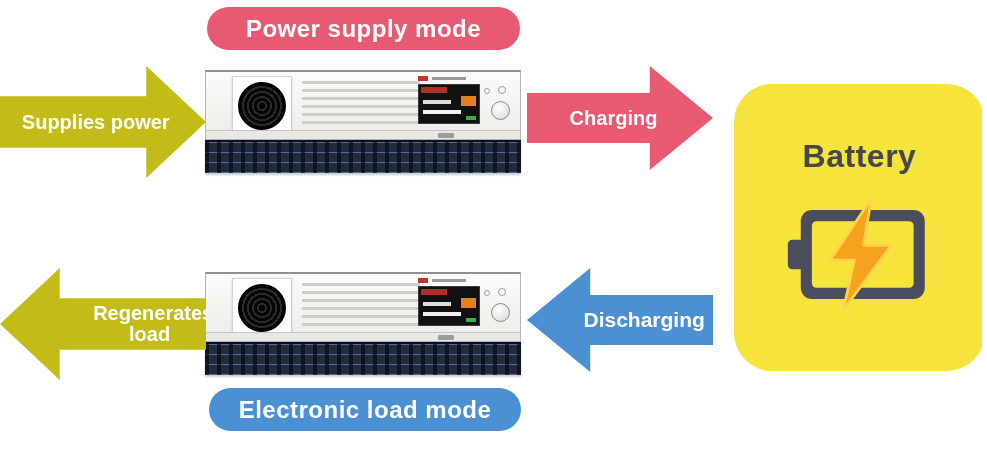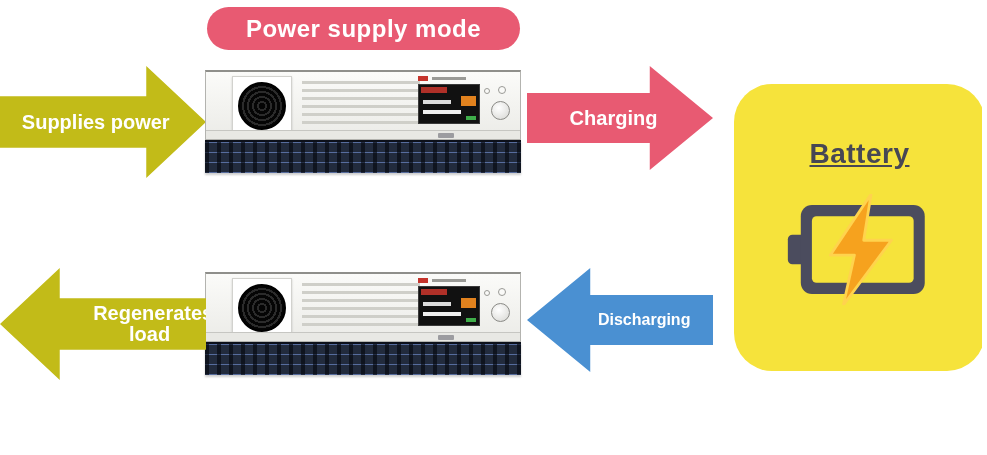--- a/index.html
+++ b/index.html
@@ -25,30 +25,30 @@
   .arrow{position:absolute;display:flex;align-items:center;justify-content:center;
          color:#fff;font-weight:bold;line-height:1.05;text-align:center;}
   .arrow span{width:100%;}
   .arrow-supplies{left:0;top:66px;width:206px;height:112px;background:var(--olive);
     clip-path:polygon(0 27%,71% 27%,71% 0,100% 50%,71% 100%,71% 73%,0 73%);font-size:20px;}
   .arrow-supplies span{padding-right:9%;padding-left:4px;}
   .arrow-charging{left:527px;top:66px;width:186px;height:104px;background:var(--pink);
     clip-path:polygon(0 26%,66% 26%,66% 0,100% 50%,66% 100%,66% 74%,0 74%);font-size:20px;}
   .arrow-charging span{padding-right:7%;}
   .arrow-discharging{left:527px;top:268px;width:186px;height:104px;background:var(--blue);
-    clip-path:polygon(100% 26%,34% 26%,34% 0,0 50%,34% 100%,34% 74%,100% 74%);font-size:16px;}
+    clip-path:polygon(100% 26%,34% 26%,34% 0,0 50%,34% 100%,34% 74%,100% 74%);font-size:21px;}
   .arrow-discharging span{padding-left:26%;}
   .arrow-regenerates{left:0;top:268px;width:206px;height:112px;background:var(--olive);
     clip-path:polygon(100% 27%,29% 27%,29% 0,0 50%,29% 100%,29% 73%,100% 73%);font-size:20px;}
   .arrow-regenerates span{padding-left:26%;}
 
   
   .battery-box{position:absolute;left:734px;top:84px;width:251px;height:287px;border-radius:38px;
                background:var(--battery-yellow);display:flex;flex-direction:column;align-items:center;}
-  .battery-label{margin-top:54px;font-size:28px;font-weight:bold;color:var(--text-dark);letter-spacing:.5px;text-decoration:underline;}
+  .battery-label{margin-top:54px;font-size:32px;font-weight:bold;color:var(--text-dark);letter-spacing:.5px;}
   .battery-icon{margin-top:24px;}
 
   
   .device{position:absolute;width:316px;}
   .device-top{left:205px;top:70px;}
   .device-bottom{left:205px;top:272px;}
   .device-panel{position:relative;height:70px;background:linear-gradient(#fbfbf9,#ebebe7);
                 border:1px solid #b3b3af;border-top:2px solid #8f8f8b;}
   .fan-module{position:absolute;left:26px;top:4px;width:60px;height:60px;background:#ffffff;
               border:1px solid #d2d2ce;box-shadow:0 1px 2px rgba(0,0,0,.18);}
@@ -161,14 +161,17 @@
     <span>Discharging</span>
   </div>
 
   <div class="arrow arrow-regenerates">
     <span>
       <span>Regenerates</span><br>
       <span>load</span>
     </span>
   </div>
 
+  <div class="pill pill-bottom">
+    <span>Electronic load mode</span>
+  </div>
 
 </div>
 
 </body></html>

